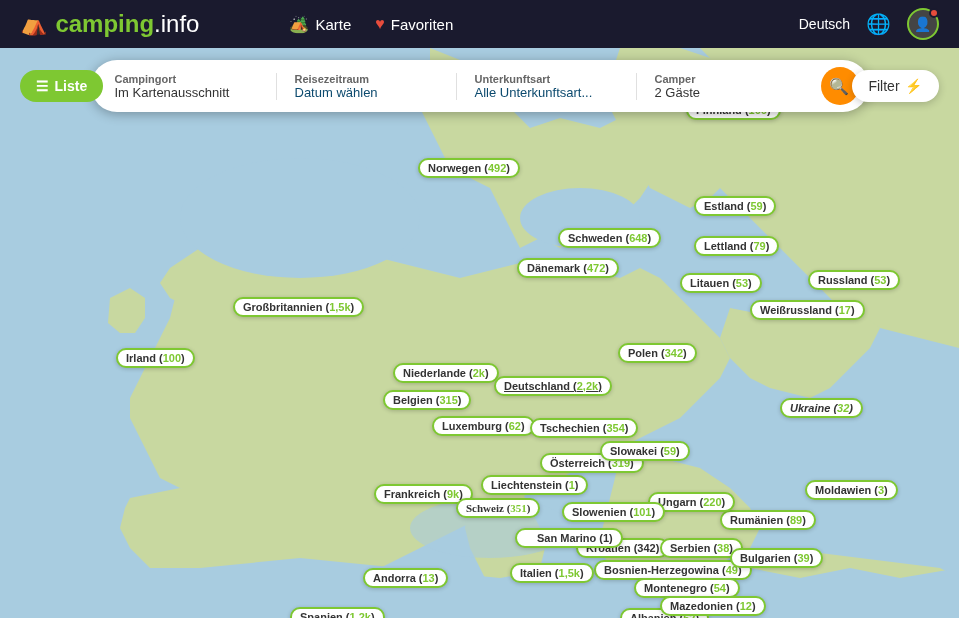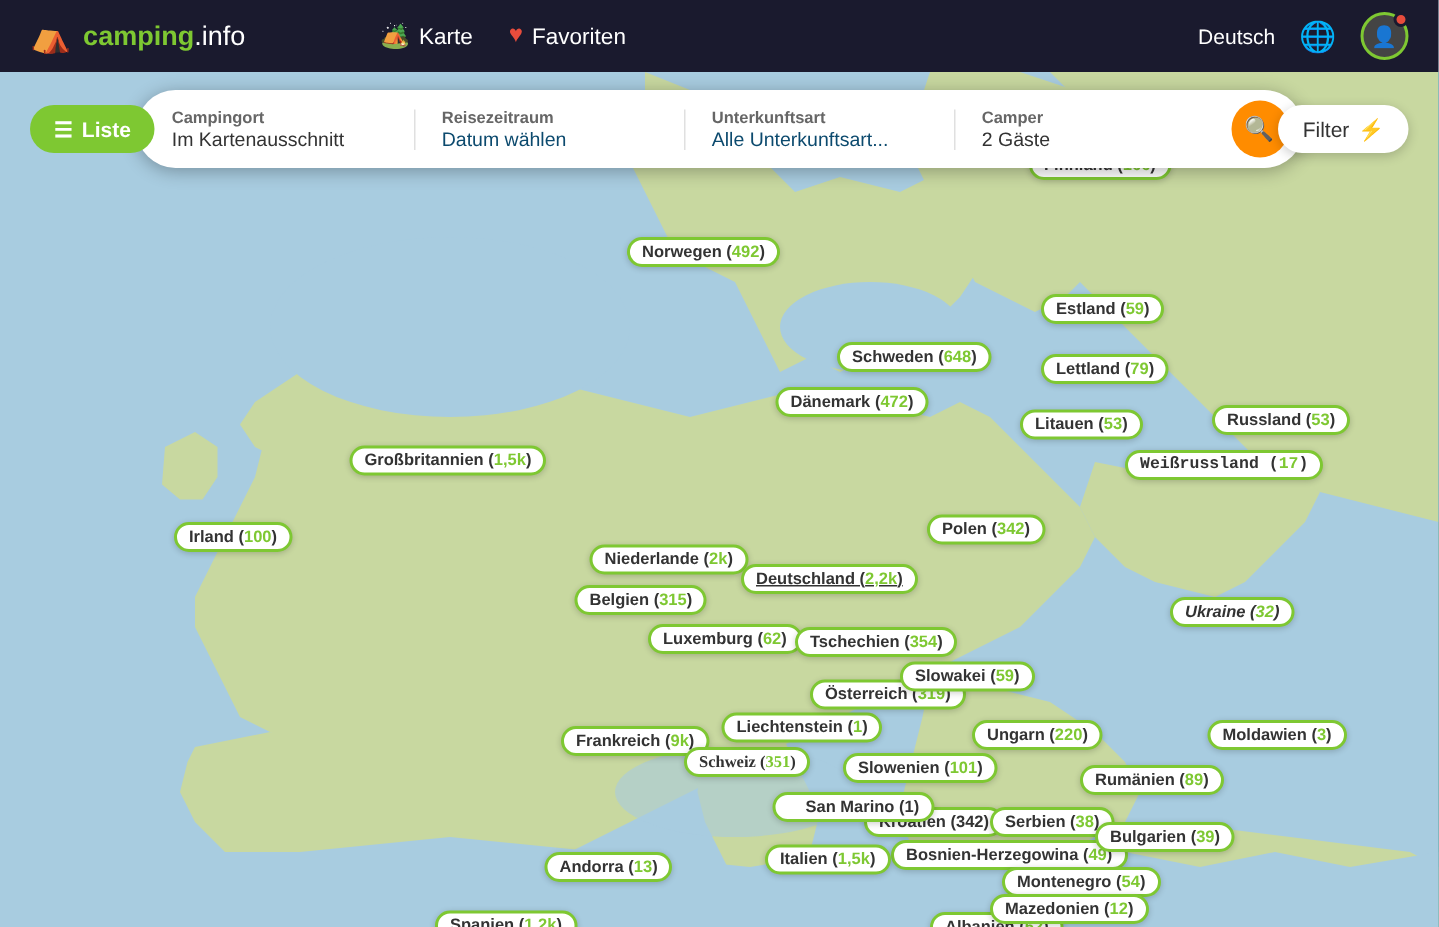--- a/index.html
+++ b/index.html
@@ -6,21 +6,21 @@
     body { font-family: Arial, sans-serif; width: 959px; height: 618px; overflow: hidden; position: relative; }
 
     
     #header {
       position: absolute; top: 0; left: 0; right: 0; height: 48px;
       background: #1a1a2e; display: flex; align-items: center;
       padding: 0 20px; z-index: 100; gap: 30px;
     }
     #logo-area { display: flex; align-items: center; gap: 8px; }
     #logo-icon { color: #7EC832; font-size: 22px; }
-    #logo-text { color: white; font-size: 18px; font-weight: bold; }
+    #logo-text { color: white; font-size: 24px; font-weight: bold; }
     #logo-text span { color: #7EC832; }
 
     #nav { display: flex; align-items: center; gap: 24px; margin-left: 60px; }
     .nav-item { display: flex; align-items: center; gap: 6px; color: white; font-size: 15px; cursor: pointer; text-decoration: none; }
     .nav-icon { font-size: 16px; }
 
     #header-right { margin-left: auto; display: flex; align-items: center; gap: 16px; }
     #lang-selector { color: white; font-size: 14px; cursor: pointer; }
     #globe-icon { color: white; font-size: 20px; cursor: pointer; }
     #user-avatar {
@@ -30,21 +30,21 @@
       position: relative;
     }
     #user-dot {
       position: absolute; top: -2px; right: -2px; width: 10px; height: 10px;
       background: #e74c3c; border-radius: 50%; border: 2px solid #1a1a2e;
     }
 
     
     #map-container {
       position: absolute; top: 48px; left: 0; right: 0; bottom: 0;
-      background: #0f766e;
+      background: #e5e5e5;
       overflow: hidden;
     }
 
     
     #map-svg { position: absolute; top: 0; left: 0; width: 100%; height: 100%; }
 
     
     #search-bar {
       position: absolute; top: 60px; left: 50%; transform: translateX(-50%);
       background: white; border-radius: 30px; display: flex; align-items: center;
@@ -186,30 +186,30 @@
       <div class="country-badge" style="top: 368px; left: 432px;">Luxemburg (<span>62</span>)</div>
       <div class="country-badge" style="top: 328px; left: 494px; text-decoration: underline;">Deutschland (<span>2,2k</span>)</div>
       <div class="country-badge" style="top: 436px; left: 374px;">Frankreich (<span>9k</span>)</div>
       <div class="country-badge" style="top: 450px; left: 456px; font-family: Liberation Serif, serif;">Schweiz (<span>351</span>)</div>
       <div class="country-badge" style="top: 427px; left: 481px;">Liechtenstein (<span>1</span>)</div>
       <div class="country-badge" style="top: 405px; left: 540px;">Österreich (<span>319</span>)</div>
       <div class="country-badge" style="top: 370px; left: 530px;">Tschechien (<span>354</span>)</div>
       <div class="country-badge" style="top: 393px; left: 600px;">Slowakei (<span>59</span>)</div>
       <div class="country-badge" style="top: 295px; left: 618px;">Polen (<span>342</span>)</div>
       <div class="country-badge" style="top: 222px; left: 808px;">Russland (<span>53</span>)</div>
-      <div class="country-badge" style="top: 252px; left: 750px; font-family: Liberation Mono, monospace;">Weißrussland (<span>17</span>)</div>
+      <div class="country-badge" style="top: 252px; left: 750px;">Weißrussland (<span>17</span>)</div>
       <div class="country-badge" style="top: 350px; left: 780px; font-style: italic;">Ukraine (<span>32</span>)</div>
       <div class="country-badge" style="top: 432px; left: 805px;">Moldawien (<span>3</span>)</div>
       <div class="country-badge" style="top: 462px; left: 720px;">Rumänien (<span>89</span>)</div>
-      <div class="country-badge" style="top: 432px; left: 648px;">Ungarn (<span>220</span>)</div>
+      <div class="country-badge" style="top: 444px; left: 648px;">Ungarn (<span>220</span>)</div>
       <div class="country-badge" style="top: 454px; left: 562px;">Slowenien (<span>101</span>)</div>
       <div class="country-badge" style="top: 490px; left: 576px;">Kroatien (342)</div>
       <div class="country-badge" style="top: 490px; left: 660px;">Serbien (<span>38</span>)</div>
       <div class="country-badge" style="top: 512px; left: 594px;">Bosnien-Herzegowina (<span>49</span>)</div>
-      <div class="country-badge" style="top: 530px; left: 668px;">Montenegro (<span>54</span>)</div>
+      <div class="country-badge" style="top: 530px; left: 634px;">Montenegro (<span>54</span>)</div>
       <div class="country-badge" style="top: 560px; left: 620px;">Albanien (<span>52</span>)</div>
       <div class="country-badge" style="top: 548px; left: 660px;">Mazedonien (<span>12</span>)</div>
       <div class="country-badge" style="top: 500px; left: 730px;">Bulgarien (<span>39</span>)</div>
       <div class="country-badge" style="top: 480px; left: 515px; padding-left: 20px;">San Marino (1)</div>
       <div class="country-badge" style="top: 520px; left: 363px;">Andorra (<span>13</span>)</div>
       <div class="country-badge" style="top: 559px; left: 290px;">Spanien (<span>1,2k</span>)</div>
       <div class="country-badge" style="top: 515px; left: 510px;">Italien (<span>1,5k</span>)</div>
     </div>
 </div>
 

